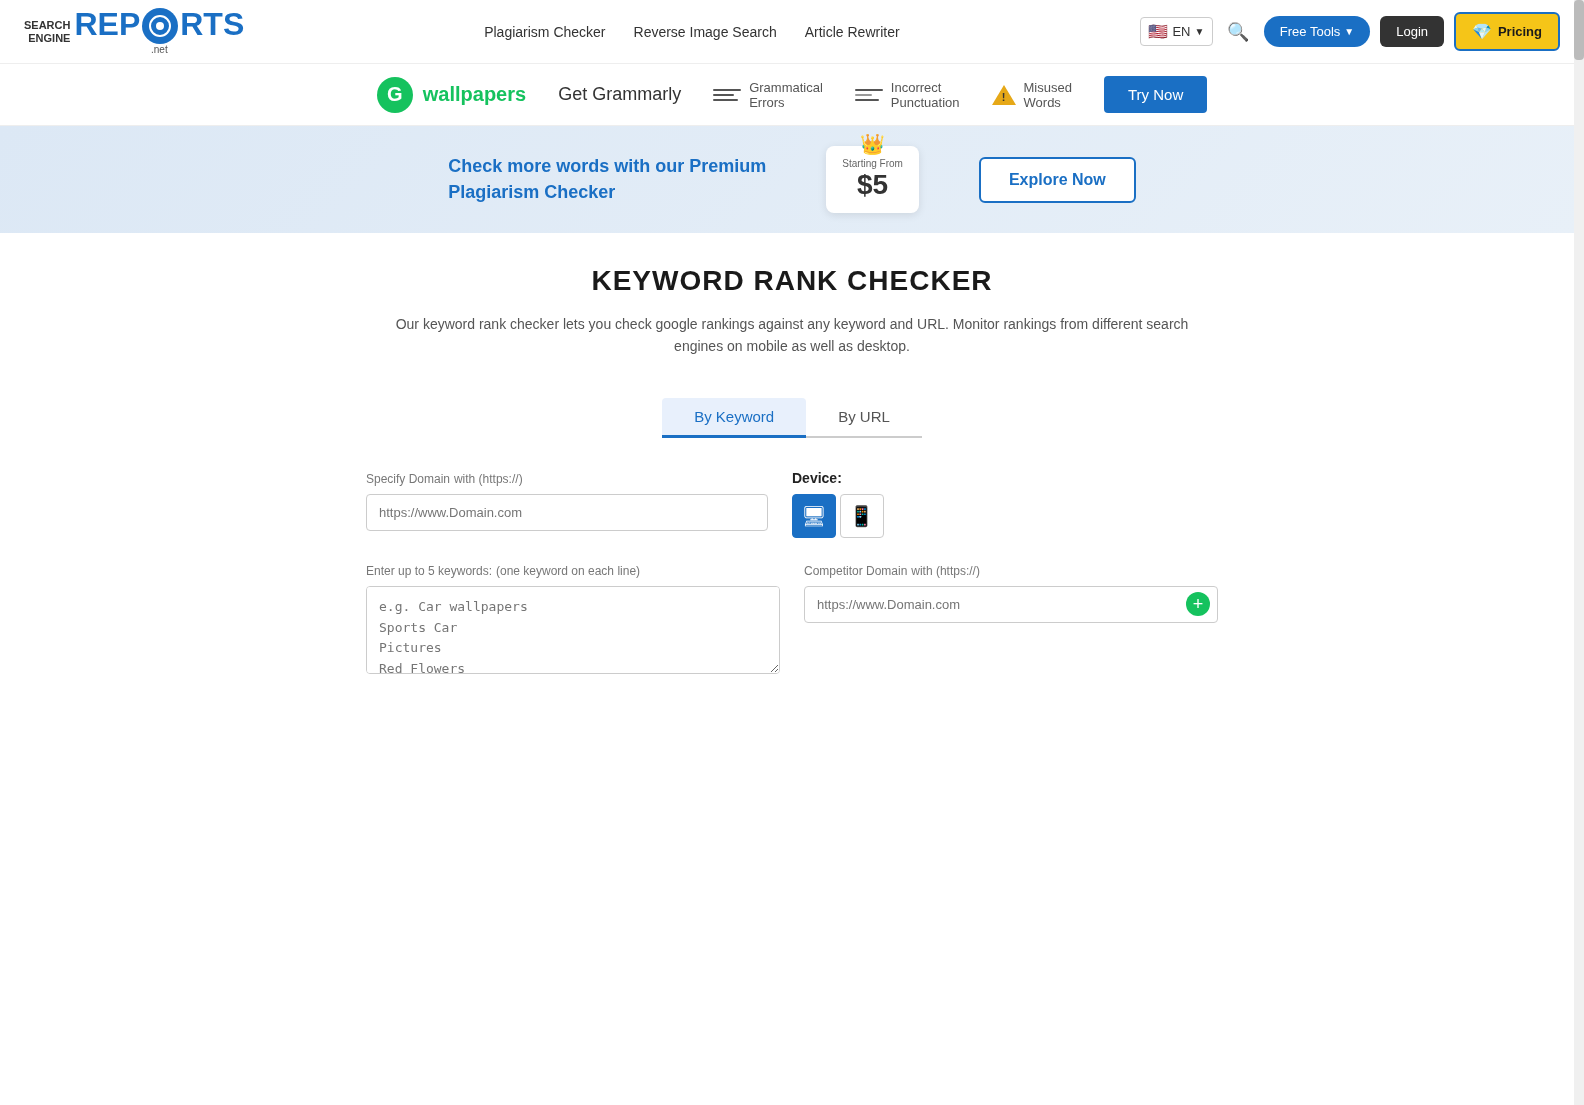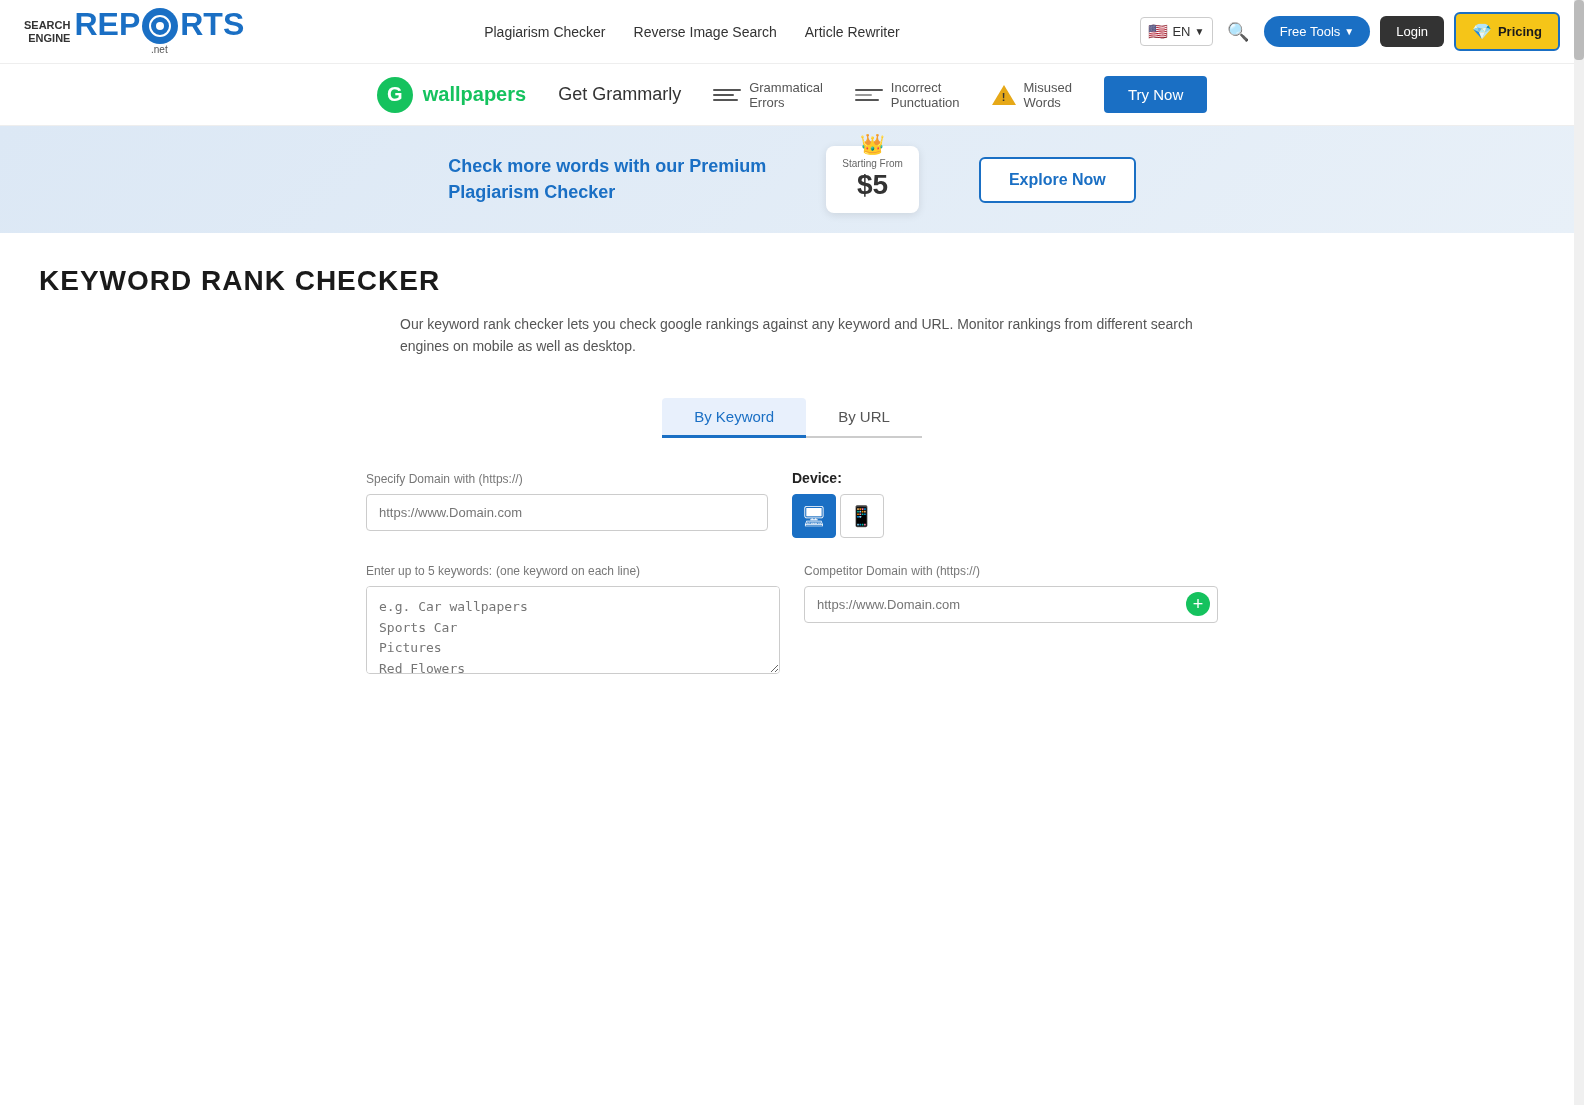--- a/index.html
+++ b/index.html
@@ -215,23 +215,22 @@
       border: 2px solid #1a6fc4;
       border-radius: 6px;
       padding: 12px 28px;
       font-size: 16px;
       font-weight: 600;
       cursor: pointer;
     }
 
     
     .main-content {
-      text-align: left;
+      text-align: center;
       padding: 32px 23px 0;
-      margin-left: 16px;
     }
     .page-title {
       font-size: 28px;
       font-weight: 900;
       color: #1a1a1a;
       text-transform: uppercase;
       letter-spacing: 1px;
       margin-bottom: 16px;
     }
     .page-desc {

